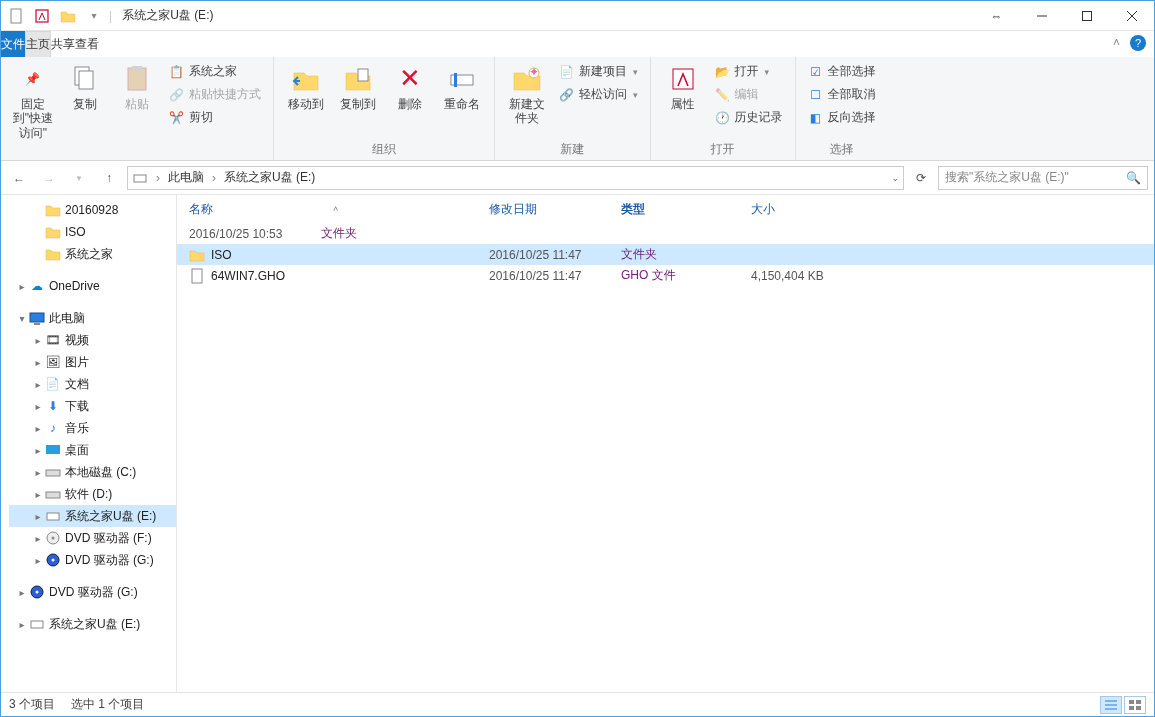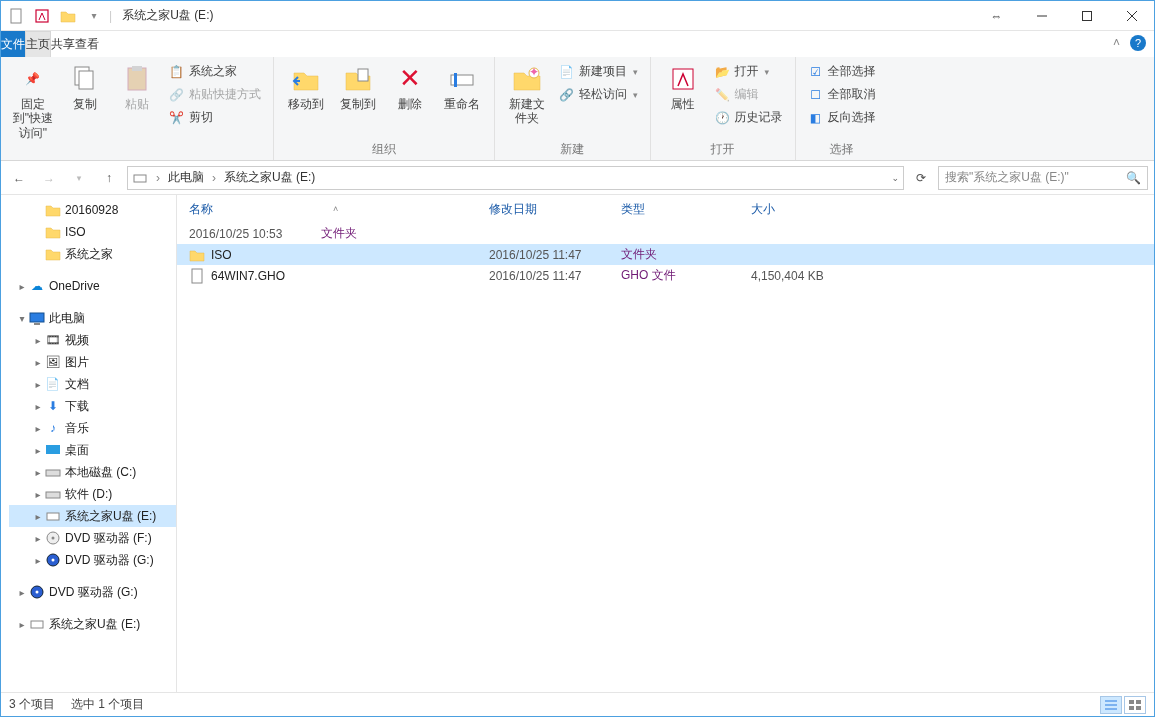--- a/index.html
+++ b/index.html
@@ -50,21 +50,21 @@
 .sidebar::-webkit-scrollbar{width:16px;}
 .treeitem { display: flex; align-items: center; height: 22px; padding-left: 0; color:#222; white-space: nowrap; }
 .treeitem.sel { background: #cde8ff; }
 .treeitem .tind { display:inline-block; }
 .treeitem .tico { width:16px; height:16px; margin-right:4px; display:inline-flex; align-items:center; justify-content:center; }
 .treecaret { width:14px; text-align:center; color:#777; font-size:10px; }
 
 .contentpane { flex:1; display:flex; flex-direction:column; overflow:hidden; }
 .colheaders { height: 28px; display:flex; align-items:center; border-bottom: 0; color:#1a5aa8; padding-left: 12px; }
 .colheaders .col { display:flex; align-items:center; height:100%; }
-.col.name { width: 300px; } .col.date { width: 132px; } .col.type { width: 130px; } .col.size { width: 100px; text-align: left; }
+.col.name { width: 300px; } .col.date { width: 132px; } .col.type { width: 130px; font-weight: bold; } .col.size { width: 100px; text-align: left; }
 .sortcaret { margin-left:6px; color:#888; font-size:9px;}
 .filelist { flex:1; overflow:auto; }
 .filerow { height:21px; display:flex; align-items:center; padding-left:12px; color:#222; }
 .filerow.sel { background:#cde8ff; }
 .filerow .cell { display:flex; align-items:center; }
 .filerow .cell.name { width:300px; gap:6px; }
 .filerow .cell.date { width:132px; color:#555; }
 .filerow .cell.type { width:130px; color:#701a75; }
 .filerow .cell.size { width:100px; color:#555; justify-content:flex-start; }
 

